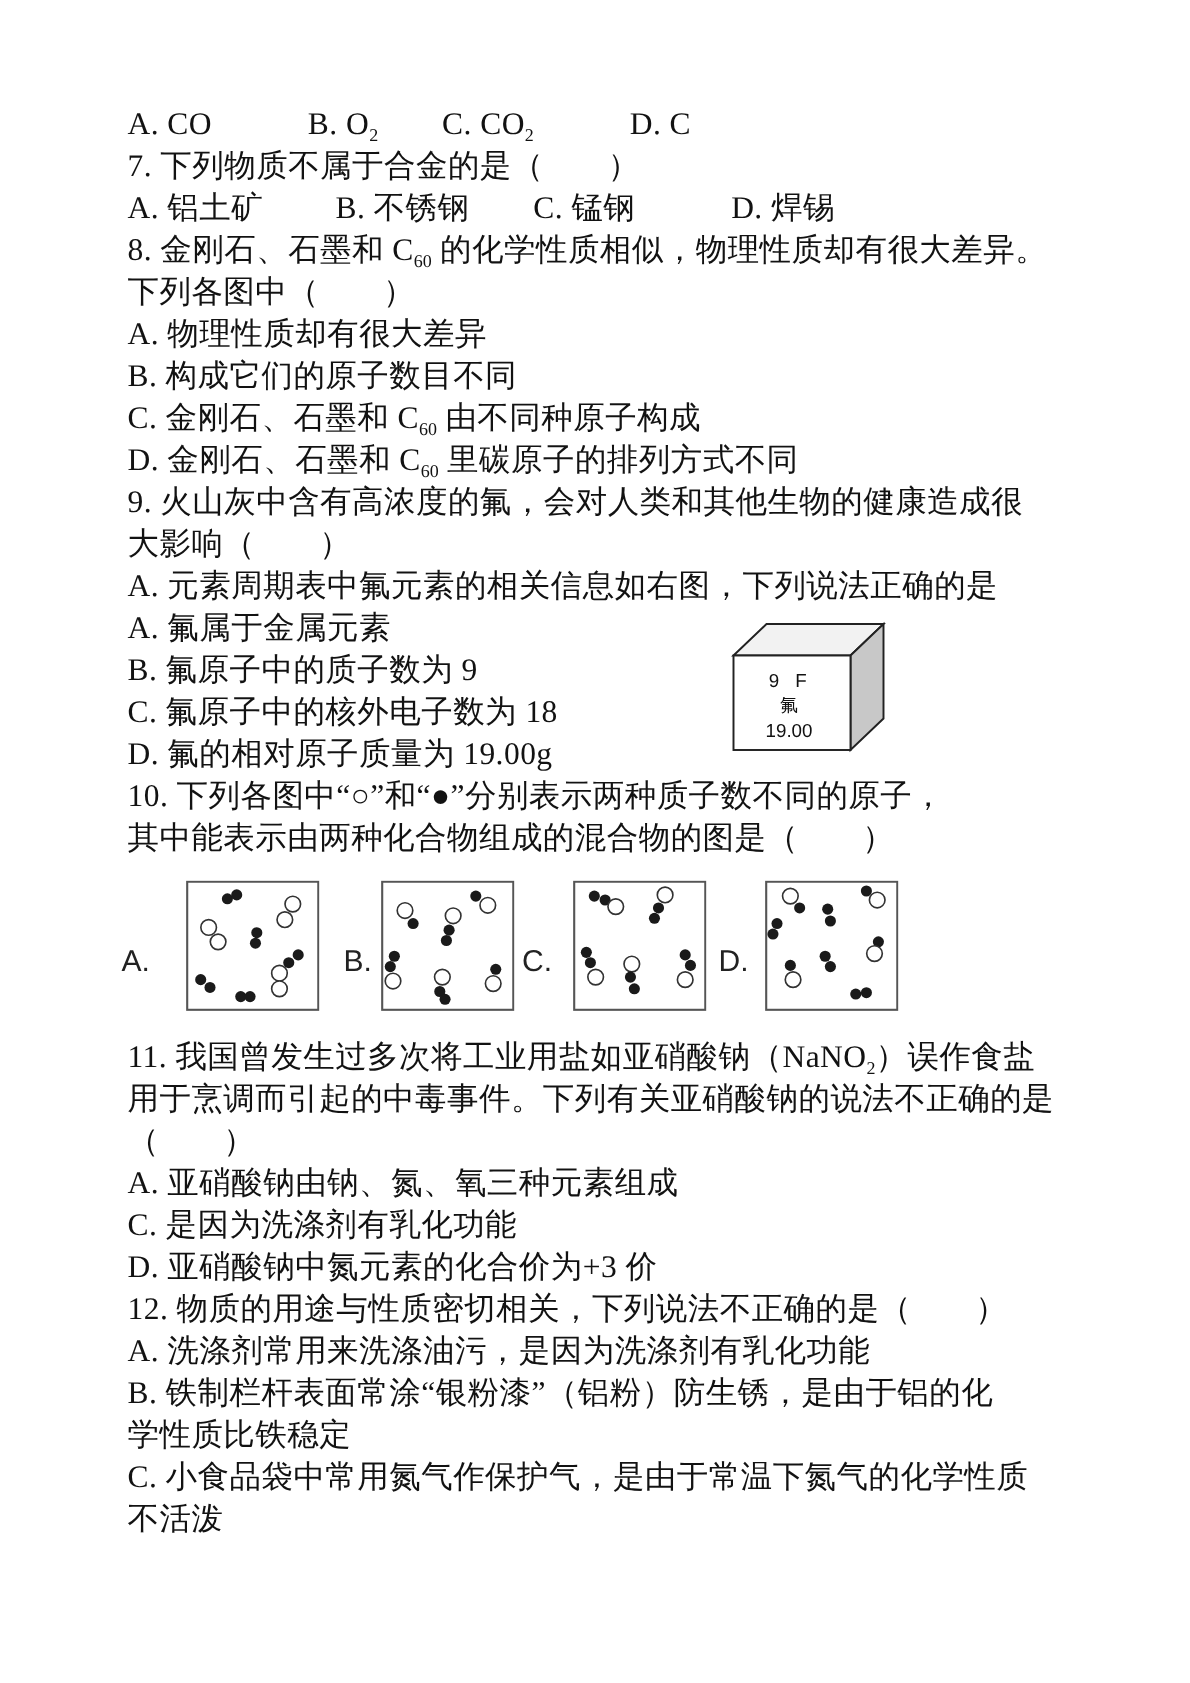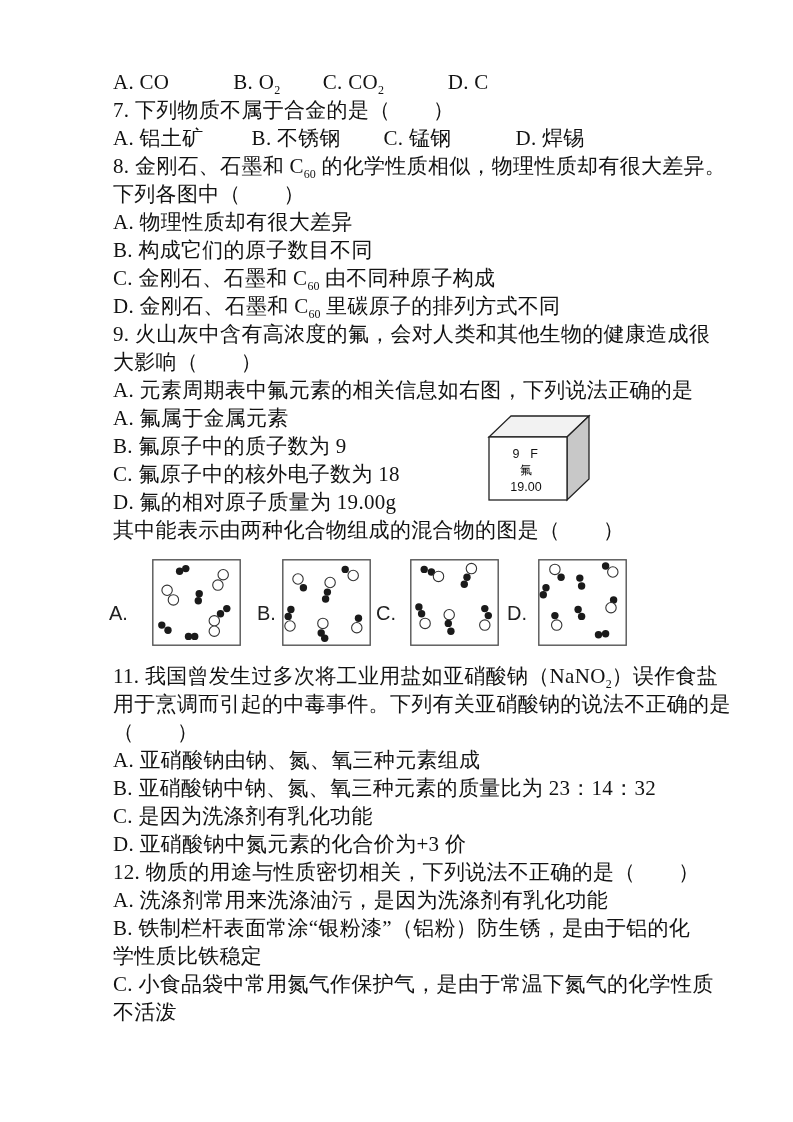--- a/index.html
+++ b/index.html
@@ -1,19 +1,19 @@
 <!DOCTYPE html>
 <html><head>
 <meta charset="utf-8">
 <style>
   * { margin:0; padding:0; box-sizing:border-box; }
   html, body { width:793px; height:1122px; background:#ffffff; }
   body { position:relative; overflow:hidden; color:#121212;
          font-family:"Liberation Serif","DejaVu Sans",serif; }
-  .doc { position:absolute; left:85px; top:68px; width:668px;margin-left:28px; }
+  .doc { position:absolute; left:85px; top:68px; width:668px; }
   .line { height:28px; line-height:28px; font-size:21px; white-space:pre;
           letter-spacing:0.3px; }
   .line sub { font-size:12px; line-height:0; letter-spacing:0; }
   .diagram-row { position:relative; height:118px; width:100%; }
   .diagram-label { position:absolute; top:58px; font-size:20px;
                    font-family:"Liberation Sans",sans-serif; color:#222; }
   .diagram-box { position:absolute; top:15px; }
   .element-cube { position:absolute; left:480px; top:410px; }
   .cube-text { font-family:"Liberation Sans",sans-serif; fill:#111; }
 </style>
@@ -30,20 +30,21 @@
     <div class="line">B. 构成它们的原子数目不同</div>
     <div class="line">C. 金刚石、石墨和 C<sub>60</sub> 由不同种原子构成</div>
     <div class="line">D. 金刚石、石墨和 C<sub>60</sub> 里碳原子的排列方式不同</div>
     <div class="line">9. 火山灰中含有高浓度的氟，会对人类和其他生物的健康造成很</div>
     <div class="line">大影响（　　）</div>
     <div class="line">A. 元素周期表中氟元素的相关信息如右图，下列说法正确的是</div>
     <div class="line">A. 氟属于金属元素</div>
     <div class="line">B. 氟原子中的质子数为 9</div>
     <div class="line">C. 氟原子中的核外电子数为 18</div>
     <div class="line">D. 氟的相对原子质量为 19.00g</div>
+    <div class="line">10. 下列各图中“○”和“●”分别表示两种质子数不同的原子，</div>
     <div class="line">其中能表示由两种化合物组成的混合物的图是（　　）</div>
     <div class="diagram-row">
       <span class="diagram-label" style="left: -4px;">A.</span>
       <svg class="diagram-box" width="89" height="87" viewBox="0 0 89 87" style="left: 39px;">
         <rect x="0.8" y="0.8" width="87.4" height="85.4" fill="#ffffff" stroke="#555555" stroke-width="1.4"></rect>
         <circle cx="27.6" cy="12.2" r="3.7" fill="#1a1a1a"></circle>
         <circle cx="33.8" cy="9.6" r="3.7" fill="#1a1a1a"></circle>
         <circle cx="71.2" cy="15.7" r="5.2" fill="#ffffff" stroke="#333" stroke-width="1.1"></circle>
         <circle cx="65.9" cy="26.1" r="5.2" fill="#ffffff" stroke="#333" stroke-width="1.1"></circle>
         <circle cx="15.1" cy="31.3" r="5.2" fill="#ffffff" stroke="#333" stroke-width="1.1"></circle>
@@ -115,21 +116,20 @@
         <circle cx="16.9" cy="56.6" r="3.7" fill="#1a1a1a"></circle>
         <circle cx="18.7" cy="66.1" r="5.2" fill="#ffffff" stroke="#333" stroke-width="1.1"></circle>
         <circle cx="60.5" cy="75.7" r="3.7" fill="#1a1a1a"></circle>
         <circle cx="67.6" cy="74.8" r="3.7" fill="#1a1a1a"></circle>
       </svg>
     </div>
     <div class="line">11. 我国曾发生过多次将工业用盐如亚硝酸钠（NaNO<sub>2</sub>）误作食盐</div>
     <div class="line">用于烹调而引起的中毒事件。下列有关亚硝酸钠的说法不正确的是</div>
     <div class="line">（　　）</div>
     <div class="line">A. 亚硝酸钠由钠、氮、氧三种元素组成</div>
-    <div class="line">B. 亚硝酸钠中钠、氮、氧三种元素的质量比为 23：14：32</div>
     <div class="line">C. 是因为洗涤剂有乳化功能</div>
     <div class="line">D. 亚硝酸钠中氮元素的化合价为+3 价</div>
     <div class="line">12. 物质的用途与性质密切相关，下列说法不正确的是（　　）</div>
     <div class="line">A. 洗涤剂常用来洗涤油污，是因为洗涤剂有乳化功能</div>
     <div class="line">B. 铁制栏杆表面常涂“银粉漆”（铝粉）防生锈，是由于铝的化</div>
     <div class="line">学性质比铁稳定</div>
     <div class="line">C. 小食品袋中常用氮气作保护气，是由于常温下氮气的化学性质</div>
     <div class="line">不活泼</div>
   </div>
 

